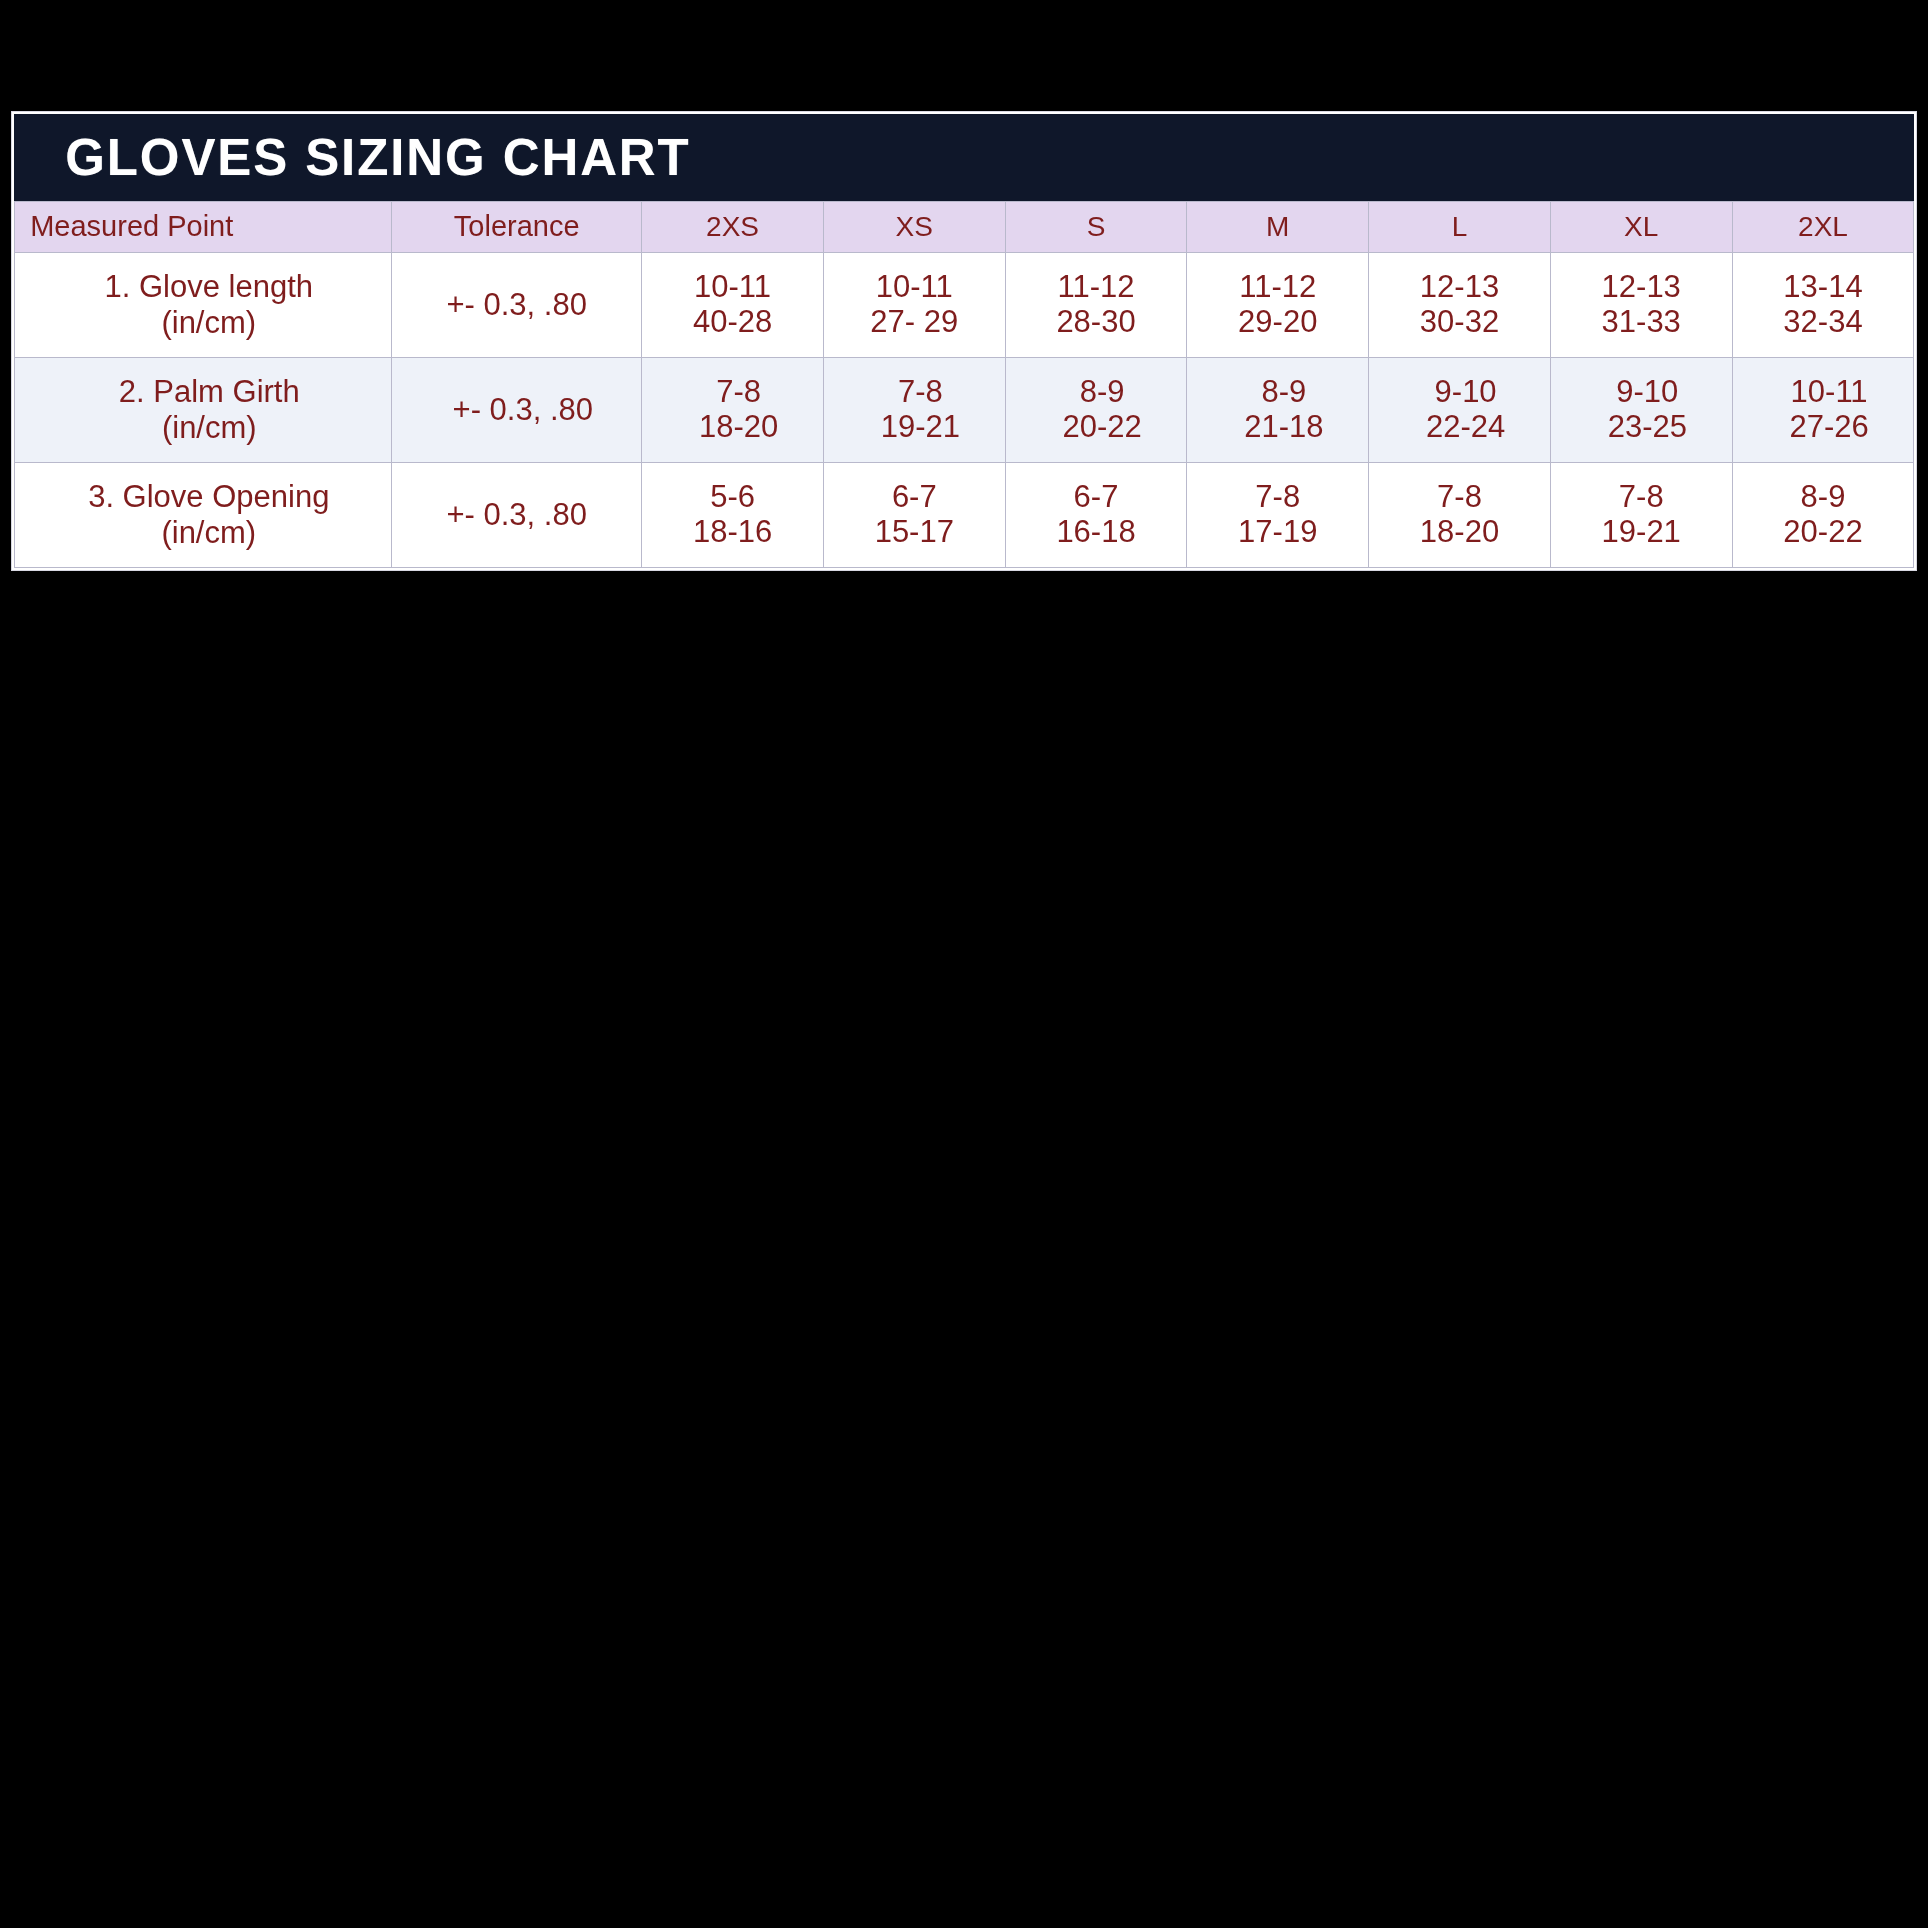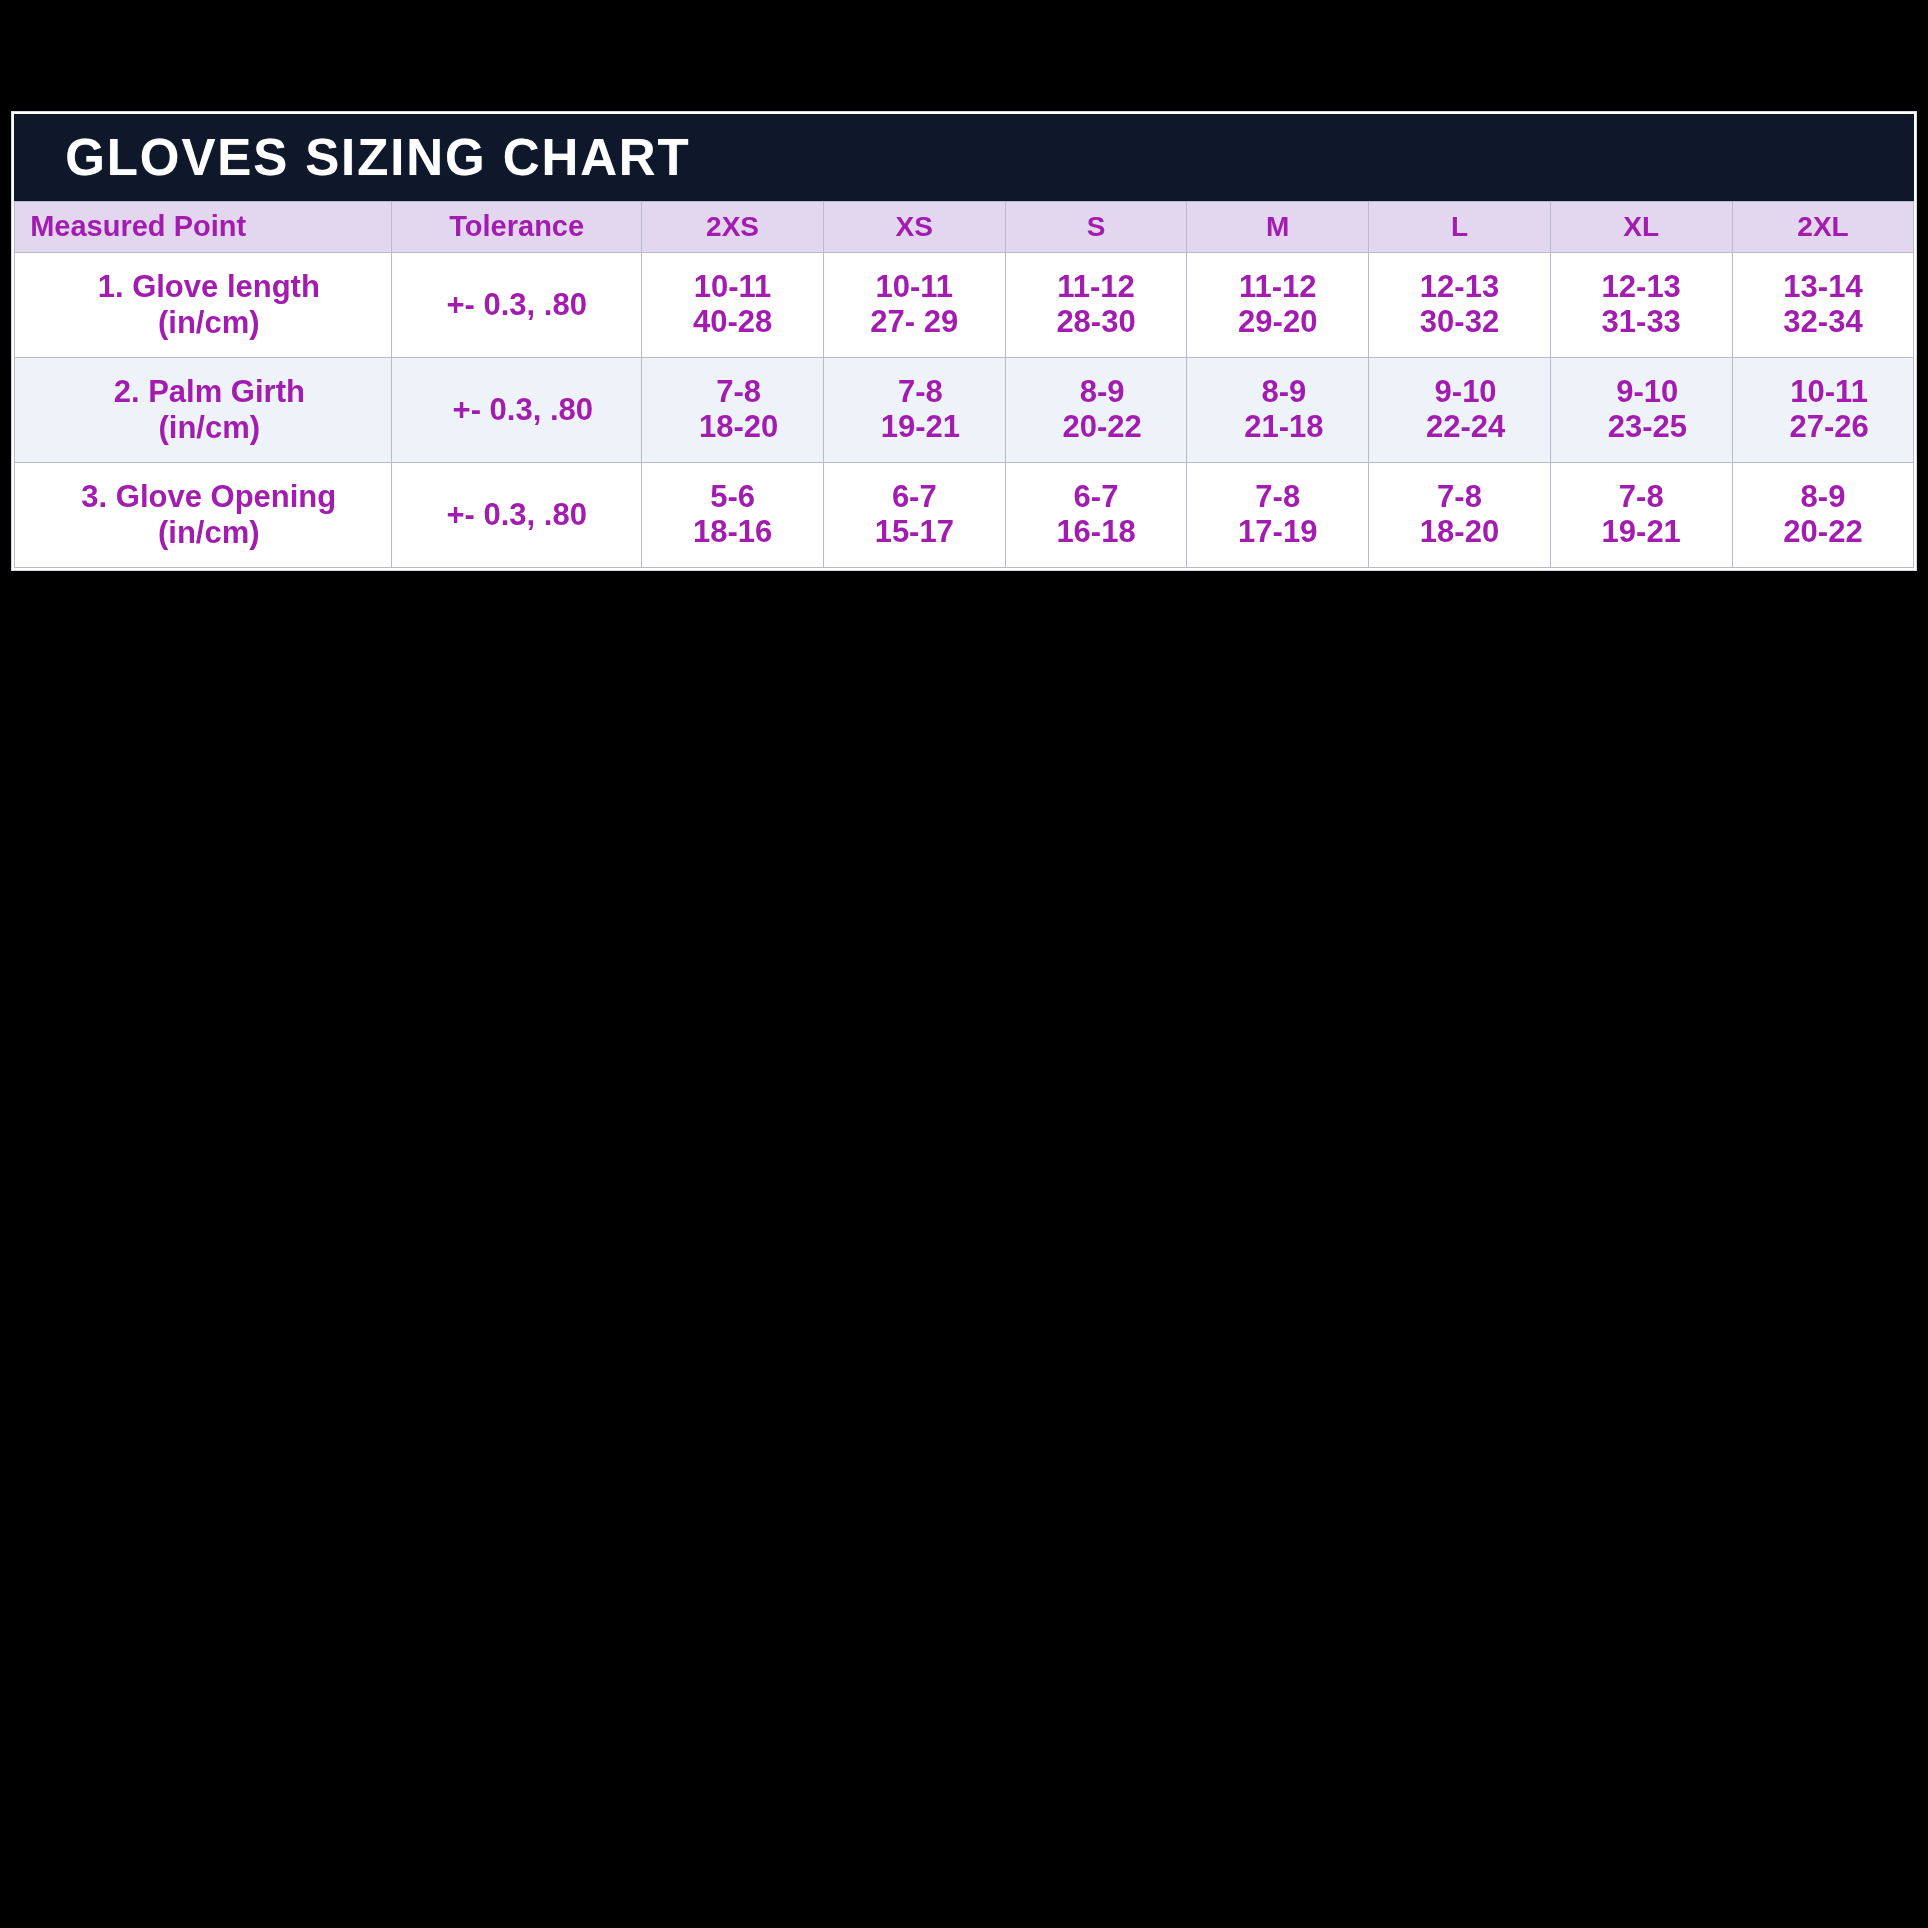--- a/index.html
+++ b/index.html
@@ -47,22 +47,22 @@
   table.sizing {
     border-collapse: collapse;
     width: 100%;
     table-layout: fixed;
   }
   table.sizing th,
   table.sizing td {
     border: 1.9px solid #b9b9cc;
     text-align: center;
     vertical-align: middle;
-    color: #a21caf;
-    font-weight: bold;
+    color: #7f1d1d;
+    font-weight: normal;
   }
 
   thead th {
     background: #e3d6ef;
     font-size: 28px;
     height: 51px;
     padding: 3.8px 5.6px;
     box-sizing: border-box;
   }
   thead th.col-measured {

